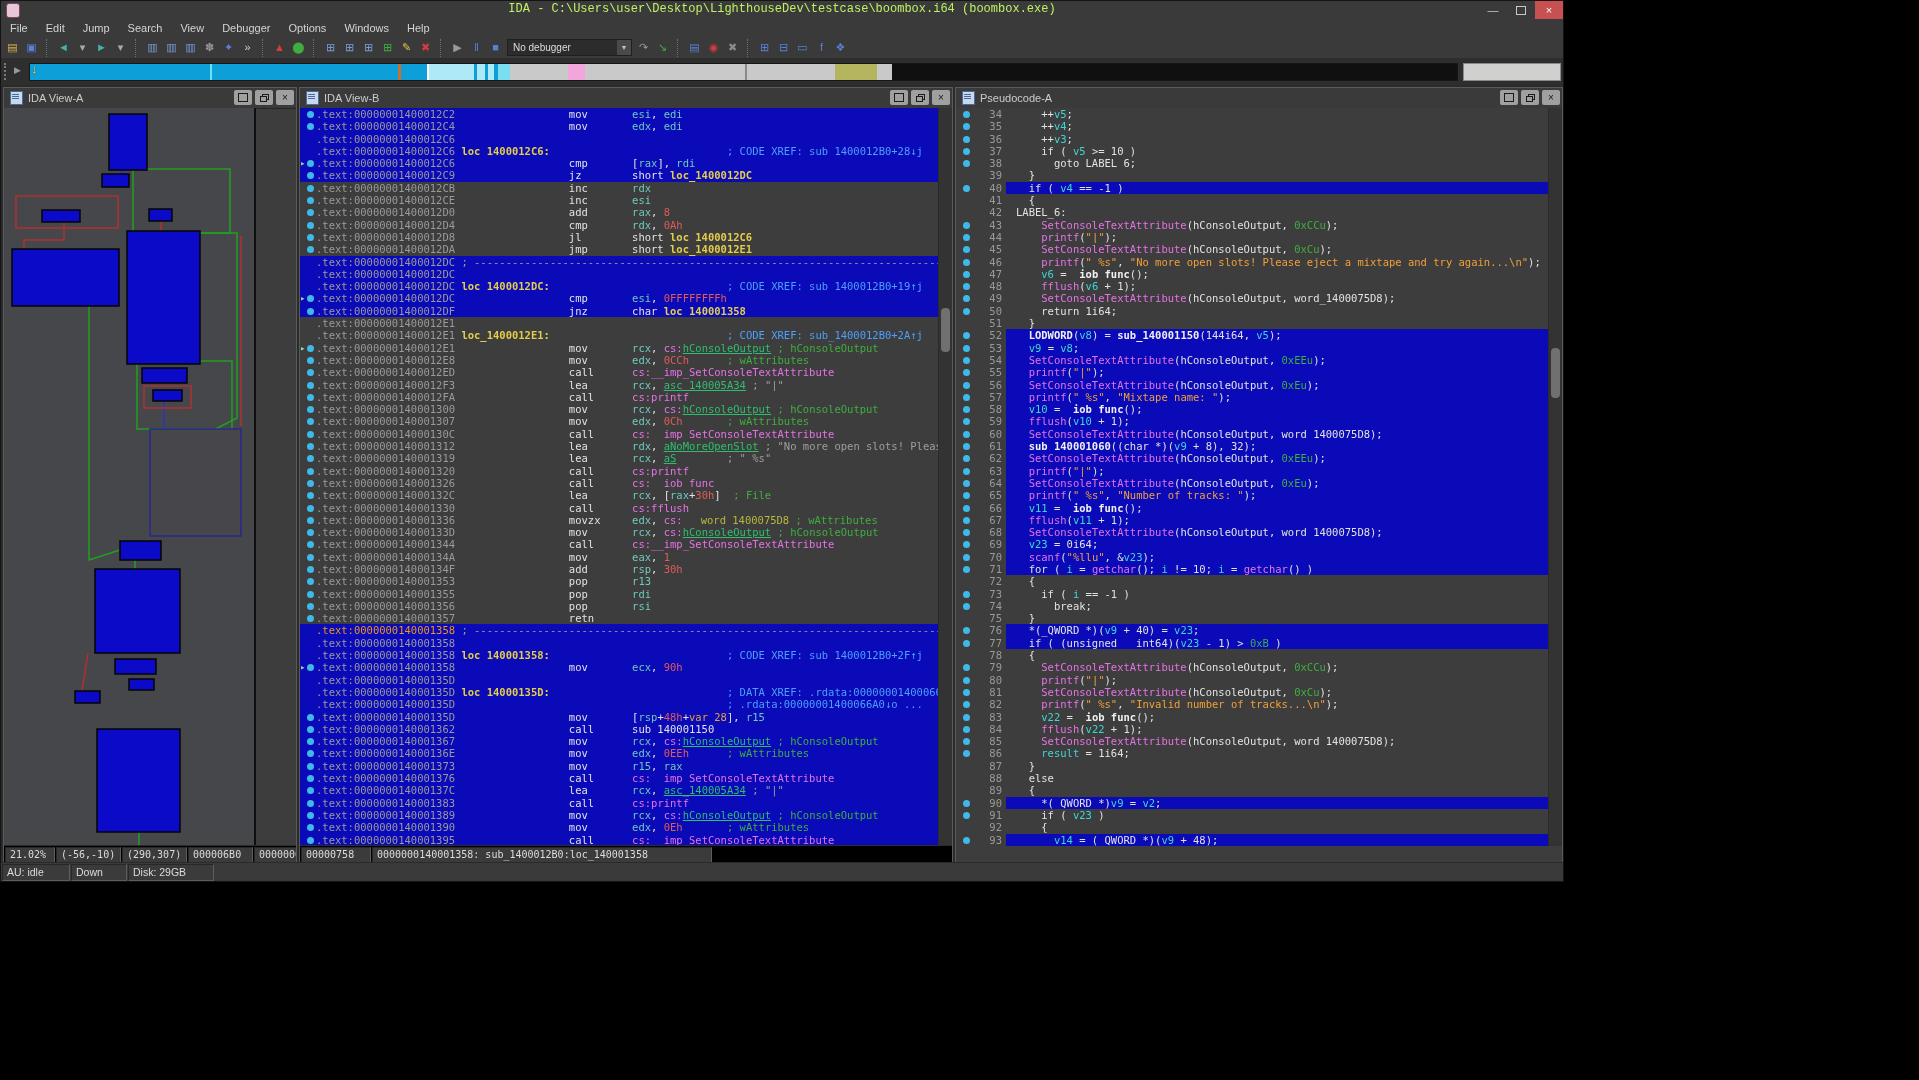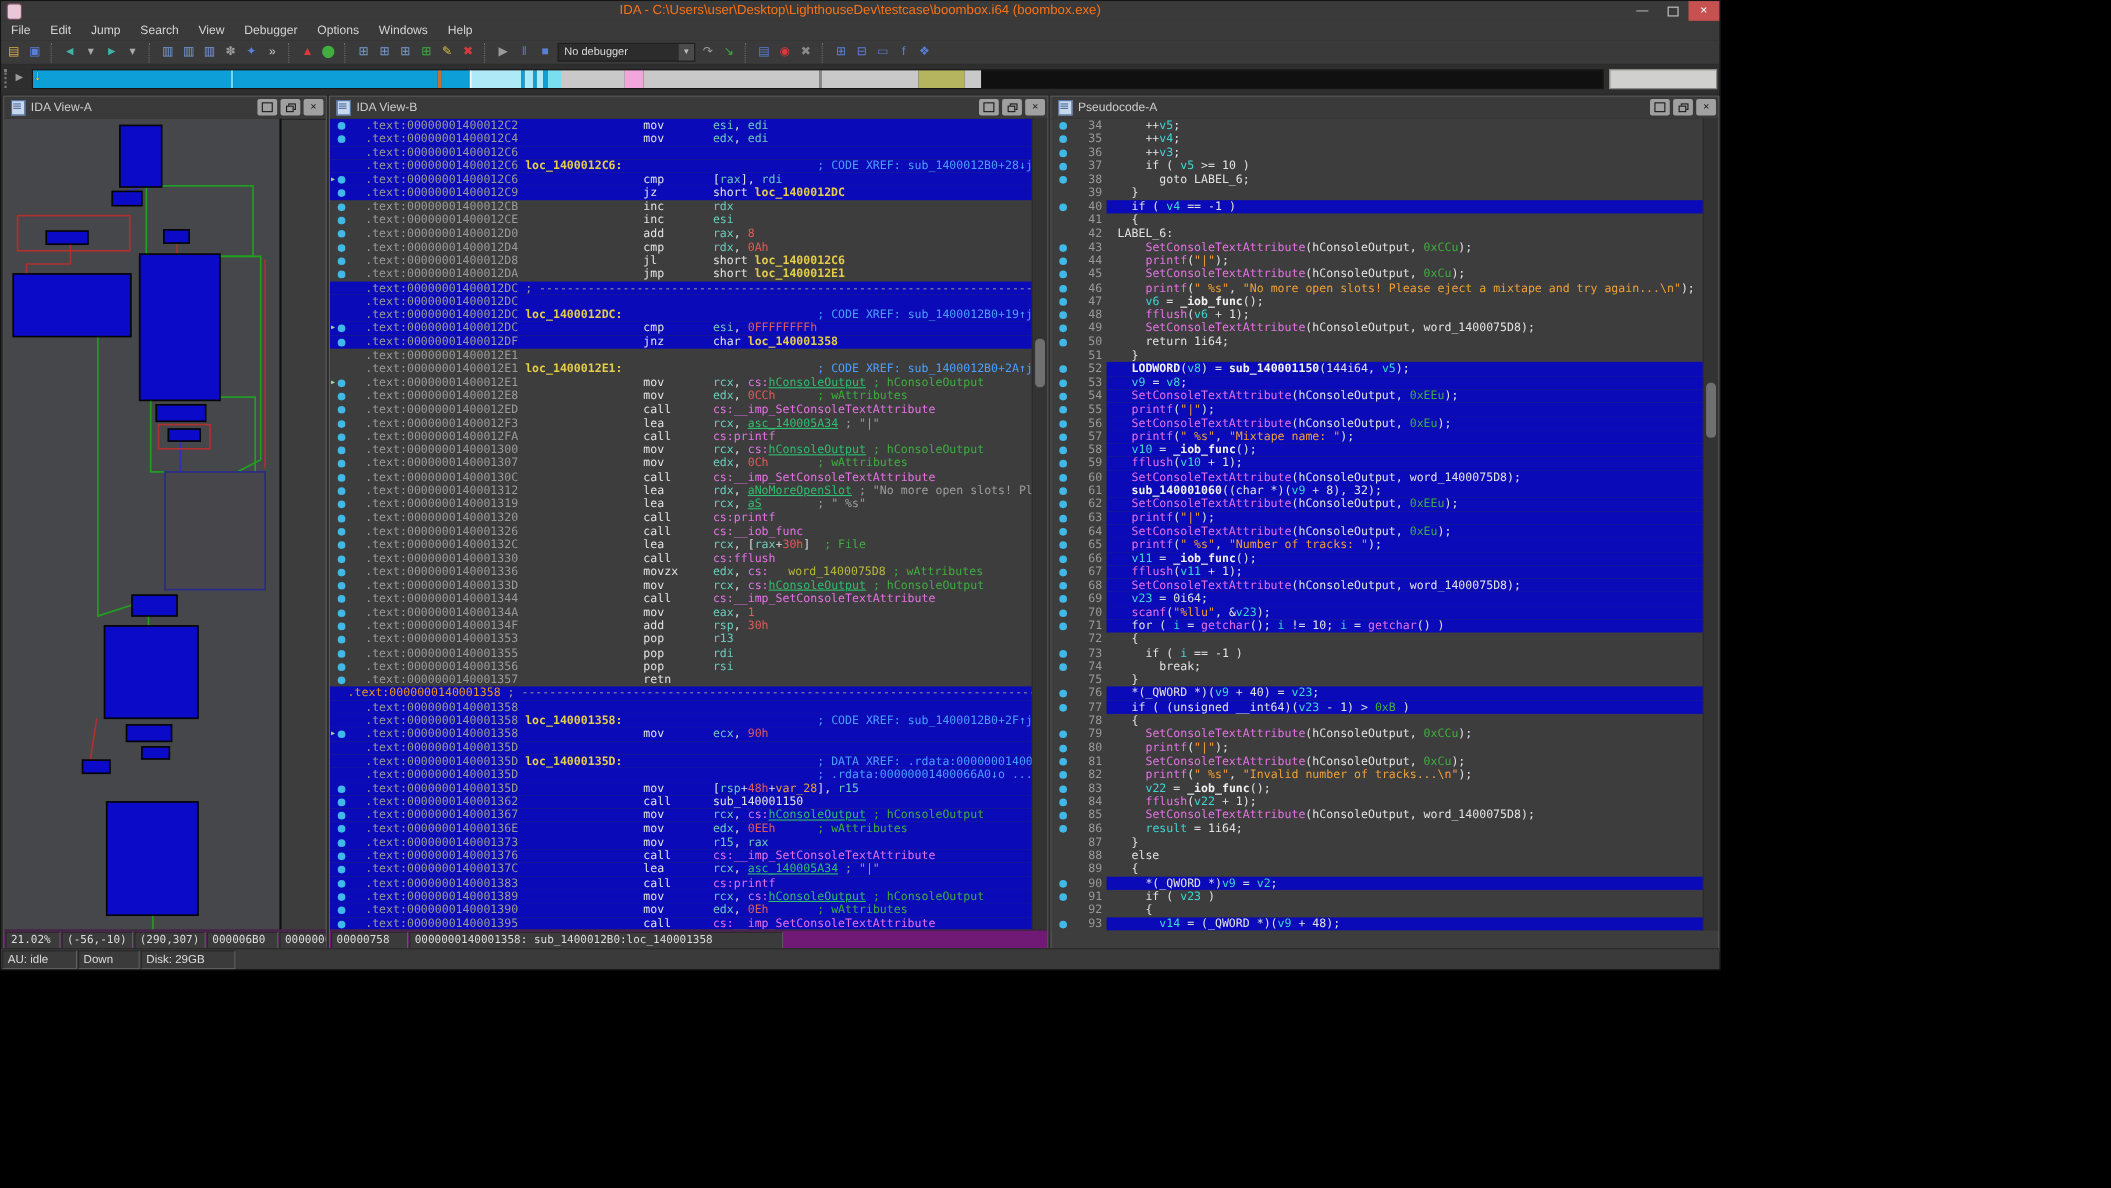--- a/index.html
+++ b/index.html
@@ -1,21 +1,21 @@
 <!DOCTYPE html>
 <html><head>
 <meta charset="utf-8">
 <style>
   html,body{margin:0;padding:0;background:#000;font-family:"Liberation Sans",sans-serif;}
   #screen{position:relative;width:1919px;height:1080px;overflow:hidden;background:#000;}
   #app{position:absolute;left:0;top:0;width:1564px;height:882px;background:#2b2b2b;border:1px solid #141414;box-sizing:border-box;}
   
   .titlebar{position:absolute;left:0;top:0;width:100%;height:18px;background:#3a3a3a;border-bottom:1px solid #2d2d2d;}
   .app-icon{position:absolute;left:5px;top:2px;width:12px;height:13px;border-radius:3px;background:#e8c8d8;border:1px solid #7a4a5a;}
-  .title-text{position:absolute;left:0;right:0;top:1px;text-align:center;font-size:12px;color:#f97316;white-space:nowrap;}
+  .title-text{position:absolute;left:0;right:0;top:1px;text-align:center;font-size:12px;color:#bef264;white-space:nowrap;font-family:Liberation Mono, monospace;}
   .wctl{position:absolute;top:0;height:18px;display:flex;}
   .wctl{right:0;}
   .wc{width:28px;height:18px;display:flex;align-items:center;justify-content:center;color:#c8c8c8;font-size:11px;}
   .wc.close{background:#c75050;color:#fff;}
   .wc .maxbox{width:8px;height:7px;border:1px solid #c8c8c8;}
   
   .menubar{position:absolute;left:0;top:18px;width:100%;height:18px;background:#3a3a3a;display:flex;align-items:center;border-bottom:1px solid #2d2d2d;}
   .menu-item{padding:0 9px;font-size:11px;color:#d4d4d4;height:18px;line-height:18px;}
   
   .toolbar{position:absolute;left:0;top:36px;width:100%;height:22px;background:#3a3a3a;display:flex;align-items:center;padding-left:2px;box-sizing:border-box;border-bottom:1px solid #2d2d2d;}
@@ -36,38 +36,38 @@
   .wtitle{height:20px;background:#3a3a3a;border-bottom:1px solid #262626;display:flex;align-items:center;position:relative;}
   .wt-icon{width:11px;height:12px;margin:0 5px 0 6px;background:#c8d8ee;border:1px solid #4a6a9a;position:relative;}
   .wt-icon::after{content:"";position:absolute;left:1px;top:2px;width:7px;height:1px;box-shadow:0 2px 0 #4a6a9a,0 4px 0 #4a6a9a;background:#4a6a9a;}
   .wt-label{font-size:11px;color:#cccccc;}
   .wbtns{position:absolute;right:2px;top:2px;display:flex;gap:3px;}
   .wbtn{width:18px;height:15px;background:#a0a0a0;border-radius:2px;display:flex;align-items:center;justify-content:center;color:#1a1a1a;font-size:10px;}
   .ib-max{width:8px;height:7px;border:1px solid #1a1a1a;}
   .ib-res{position:relative;width:9px;height:8px;}
   .ib-res::before{content:"";position:absolute;right:0;top:0;width:5px;height:4px;border:1px solid #1a1a1a;}
   .ib-res::after{content:"";position:absolute;left:0;bottom:0;width:5px;height:4px;border:1px solid #1a1a1a;background:#a0a0a0;}
-  .wstatus{position:absolute;left:0;bottom:0;width:100%;height:18px;background:#701a75;display:flex;overflow:hidden;border-top:1px solid #2c2c2c;}
+  .wstatus{position:absolute;left:0;bottom:0;width:100%;height:18px;background:#000000;display:flex;overflow:hidden;border-top:1px solid #2c2c2c;}
   .scell{height:14px;margin:1px 0 0 1px;border:1px solid;border-color:#272727 #5d5d5d #5d5d5d #272727;background:#3b3b3b;color:#dcdcdc;font:10px "DejaVu Sans Mono",monospace;padding:1px 4px 0 4px;white-space:nowrap;overflow:hidden;box-sizing:content-box;flex:0 0 auto;}
   
   #graph-wrap{position:absolute;left:0;top:20px;width:250px;height:740px;background:#46474b;border-right:2px solid #0e0e0e;overflow:hidden;}
   
   .codepane{position:absolute;left:0;top:20px;right:13px;bottom:18px;overflow:hidden;background:#3d3d3d;}
   .crow{height:12.3px;line-height:12.4px;white-space:pre;font:10.5px "DejaVu Sans Mono",monospace;display:flex;align-items:stretch;}
   .crow.hl{background:#0a0ab8;}
   .gut{flex:0 0 16px;position:relative;}
   .dot{position:absolute;right:2px;top:3px;width:7px;height:7px;border-radius:50%;background:#3fb9e8;}
   .arr{position:absolute;left:0px;top:0px;color:#9fd89f;font-size:9px;line-height:12px;}
   .ccode{flex:1 1 auto;overflow:hidden;}
   .pnum{flex:0 0 30px;text-align:right;color:#9a9a9a;padding-right:4px;}
   .pbody{flex:1 1 auto;padding-left:10px;overflow:hidden;}
   .crow.hl-body{background:transparent;}
   .crow.hl-body .pbody{background:#0a0ab8;}
   
-  .tk-ad{color:#9a9a9a;margin-left:16px;}  .tk-adh{color:#e8981e;}
+  .tk-ad{color:#9a9a9a;}  .tk-adh{color:#e8981e;}
   .tk-d{color:#e2e2e2;}   .tk-r{color:#6ec9bc;}
   .tk-n{color:#e05b5b;}   .tk-l{color:#e3cd4a;font-weight:bold;}
   .tk-x{color:#4d9fff;}   .tk-c{color:#3fae3f;}
   .tk-s{color:#9e9e9e;}   .tk-f{color:#e673e6;}
   .tk-g{color:#2fbe6f;text-decoration:underline;}   .tk-o{color:#b8b83a;padding-left:18px;}
   .tk-v{color:#e8a03c;}
   .tk-pv{color:#3fd6d6;}  .tk-ps{color:#f0a03a;}
   .tk-ph{color:#3fae3f;}  .tk-pb{color:#f0f0f0;font-weight:bold;}
   
   .vscroll{position:absolute;right:0;top:20px;bottom:18px;width:13px;background:#333333;border-left:1px solid #2a2a2a;}

